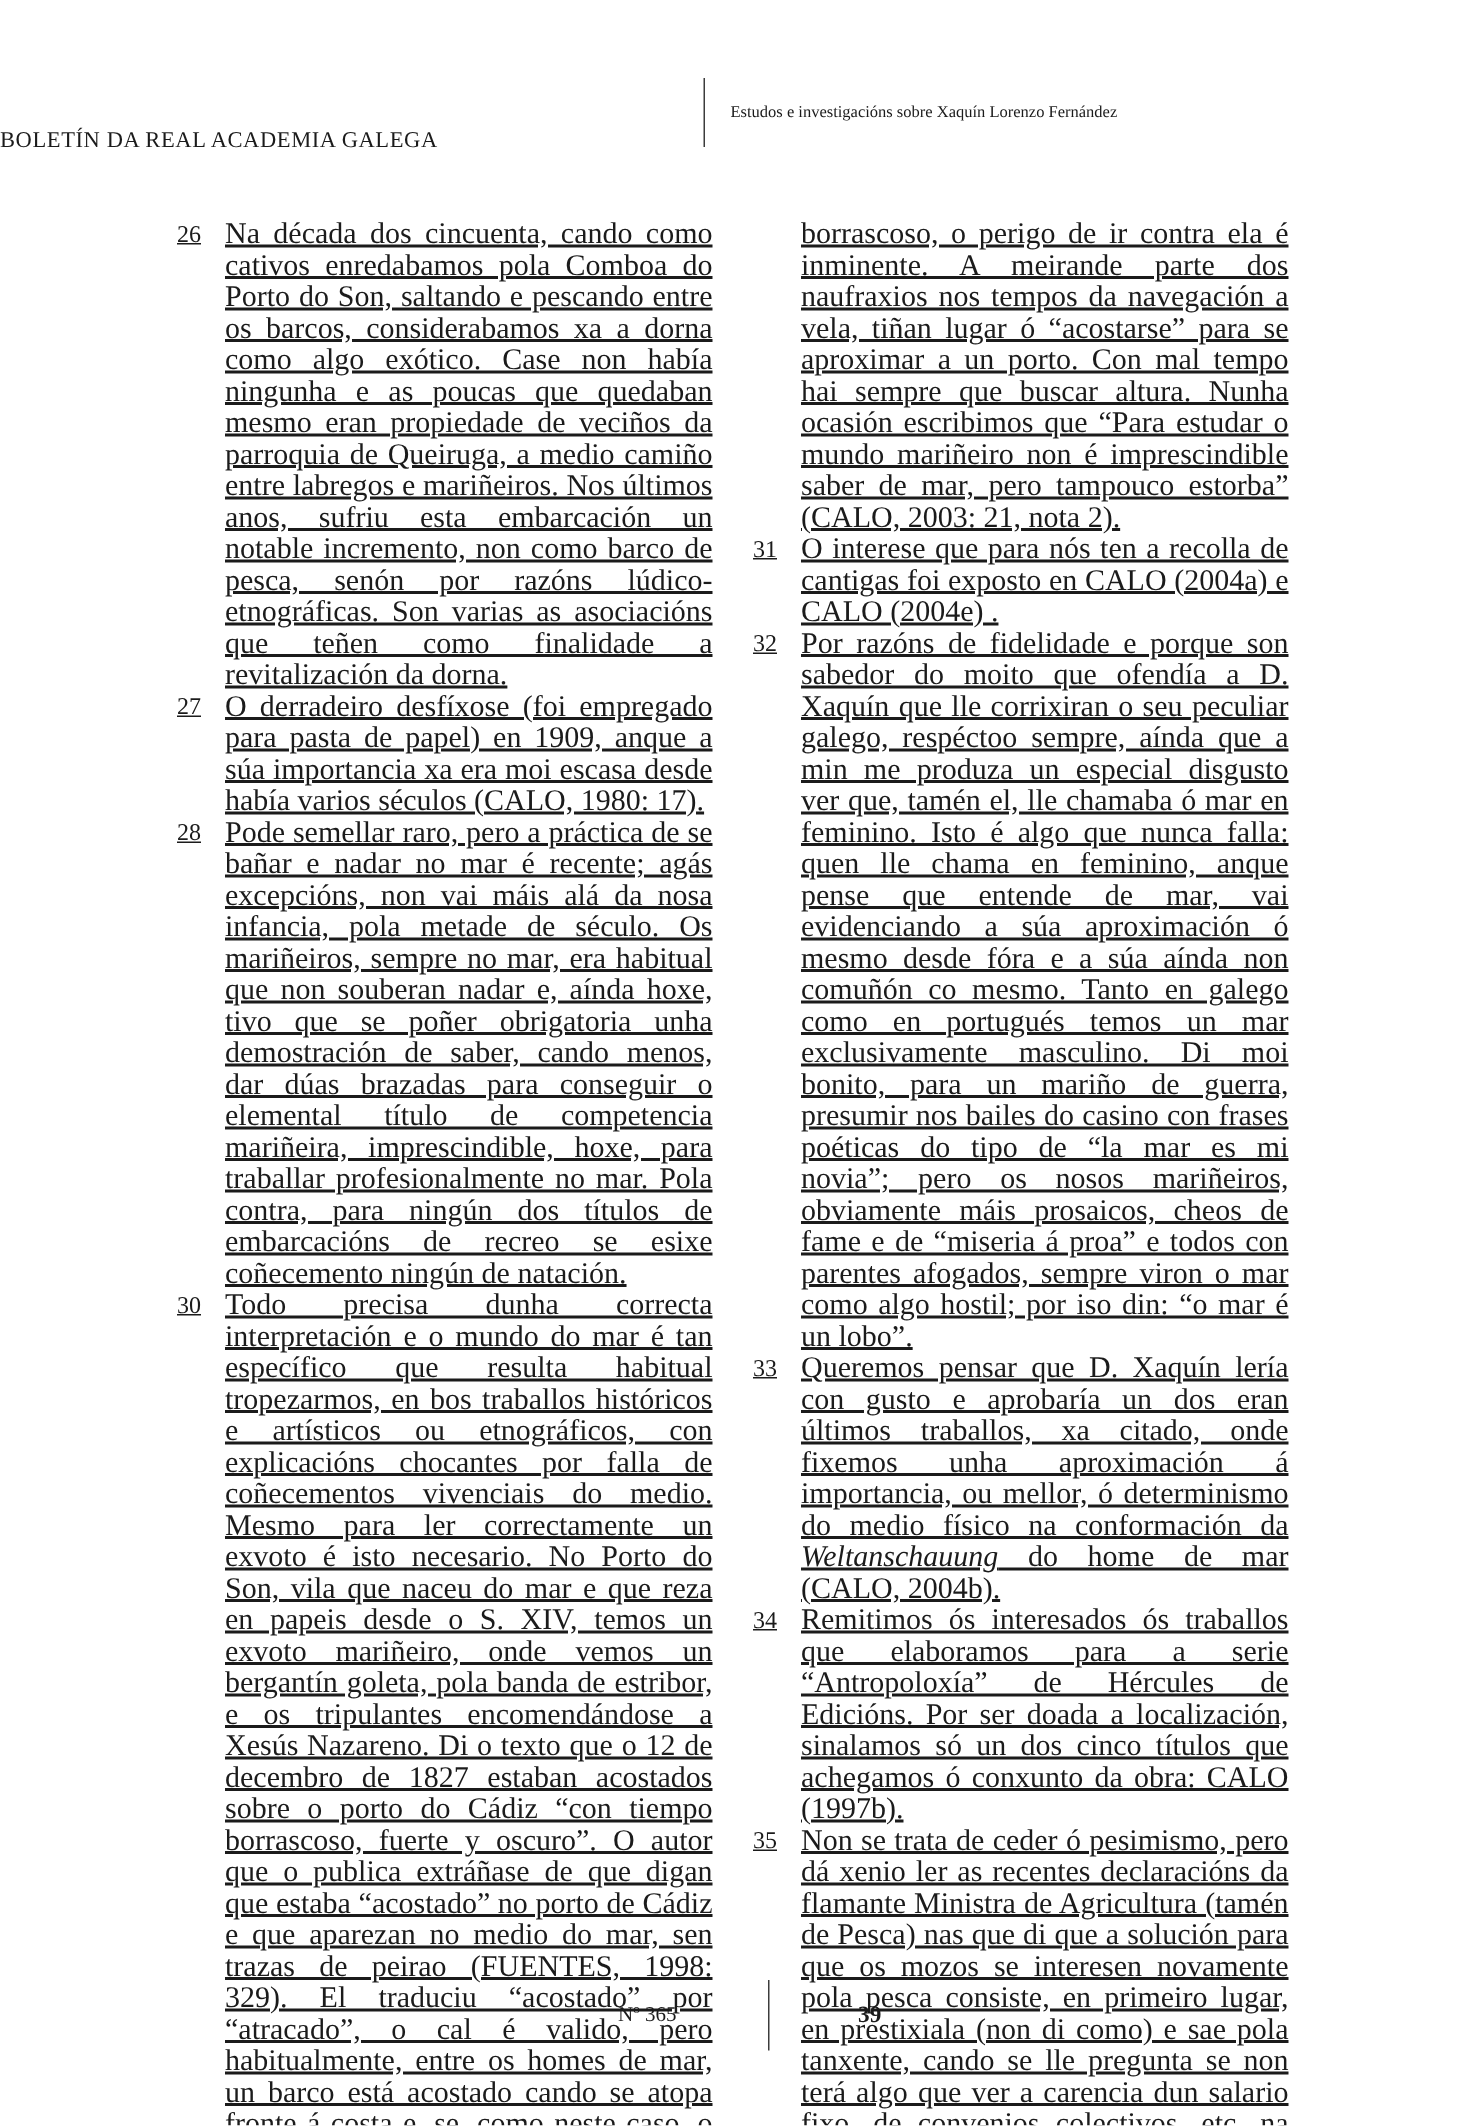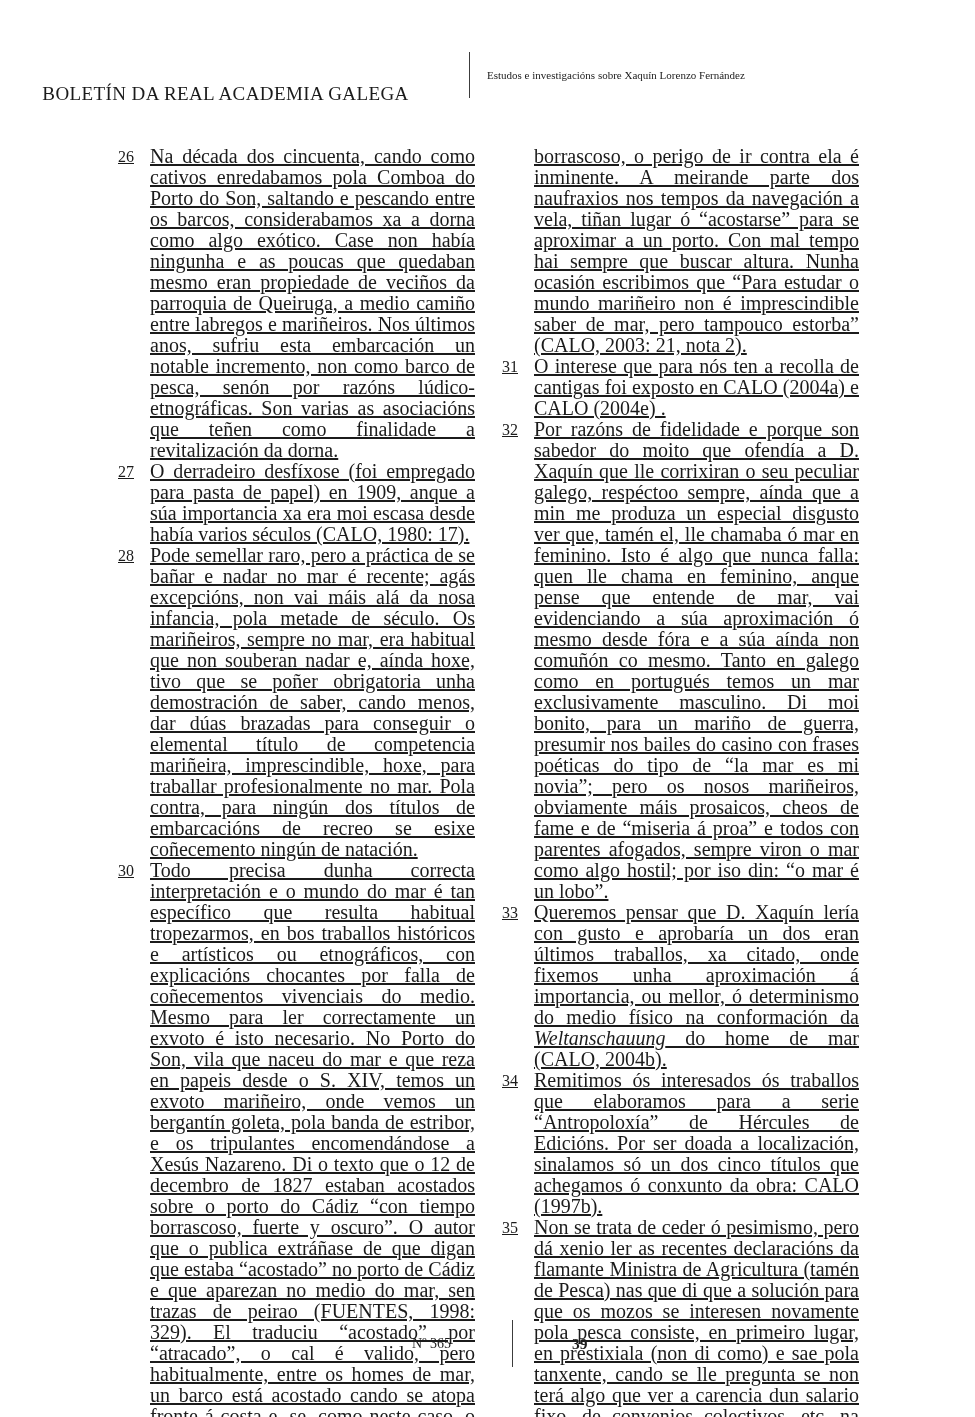--- a/index.html
+++ b/index.html
@@ -16,23 +16,23 @@
   
   .runhead {
     position: absolute;
     top: 52px; left: 0; right: 0;
     height: 46px;
     display: flex;
     align-items: center;
   }
   .runhead-left {
     flex: 0 0 469px;
-    text-align: center;
+    text-align: left;
     padding-right: 18px;
-    font-size: 19px;
+    font-size: 15px;
     letter-spacing: 0.4px;
     white-space: nowrap;
     margin-top: 38px;
   }
   .vdivider {
     width: 0;
     border-left: 1px solid #3c3c3c;
     align-self: stretch;
   }
   .runhead-right {

